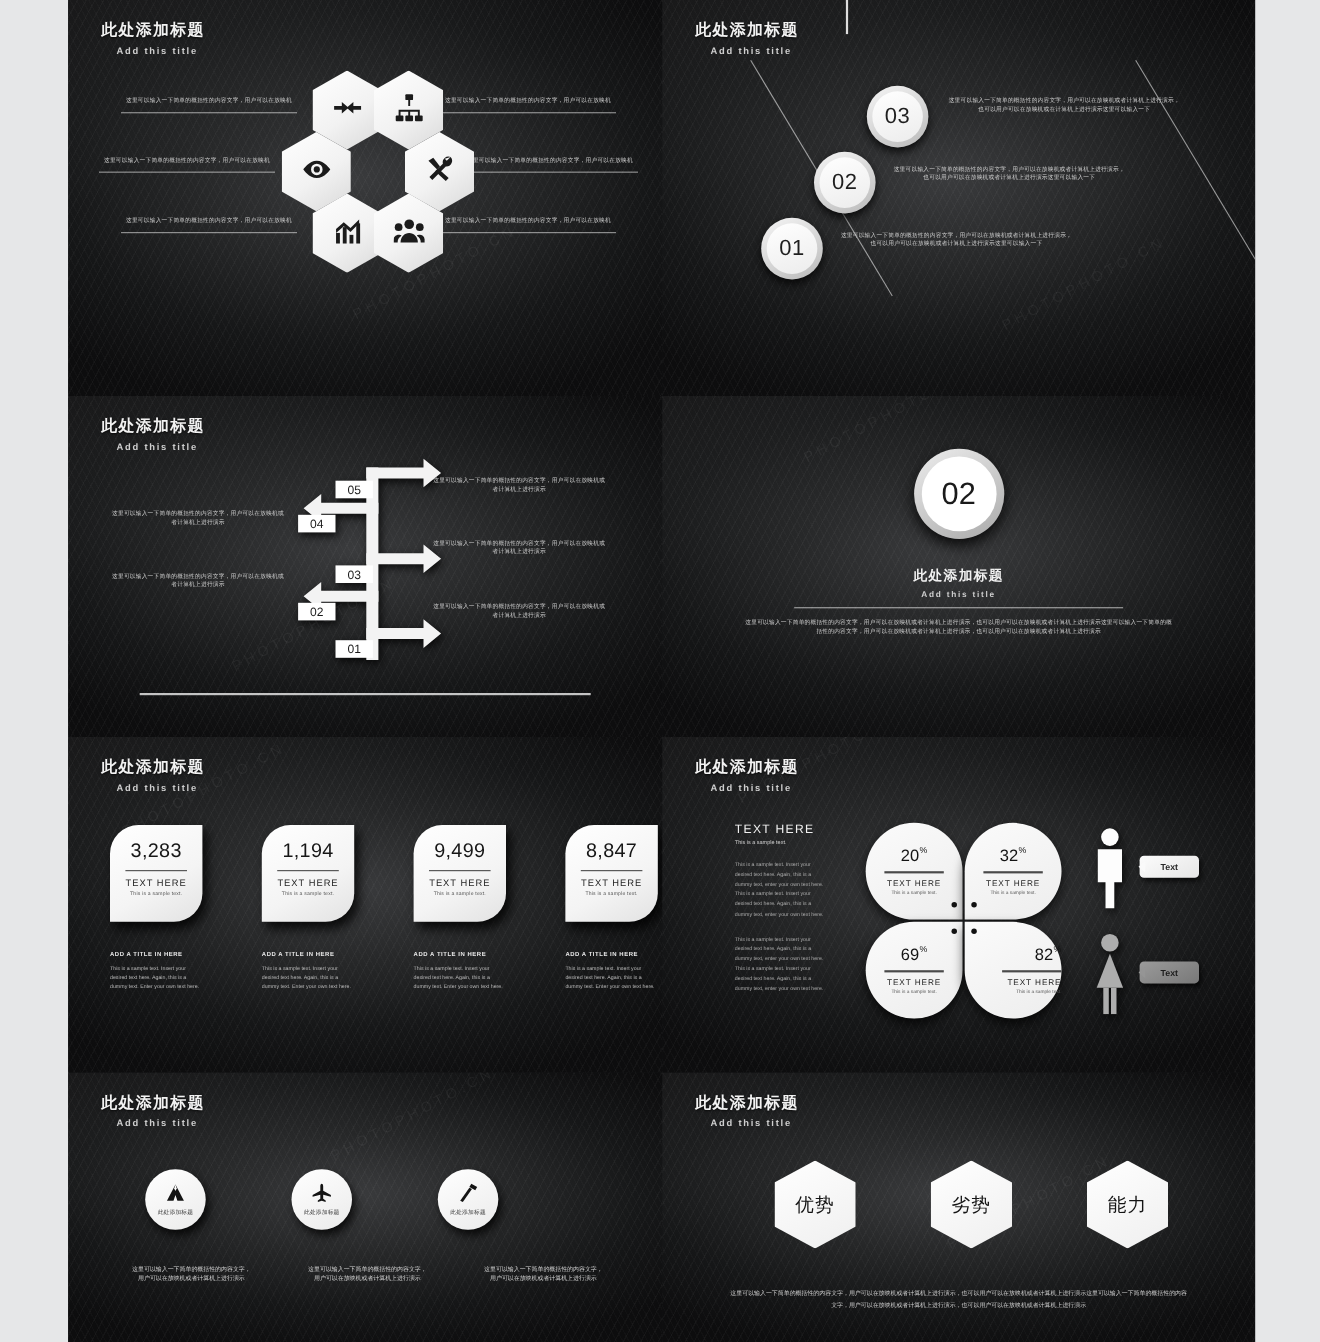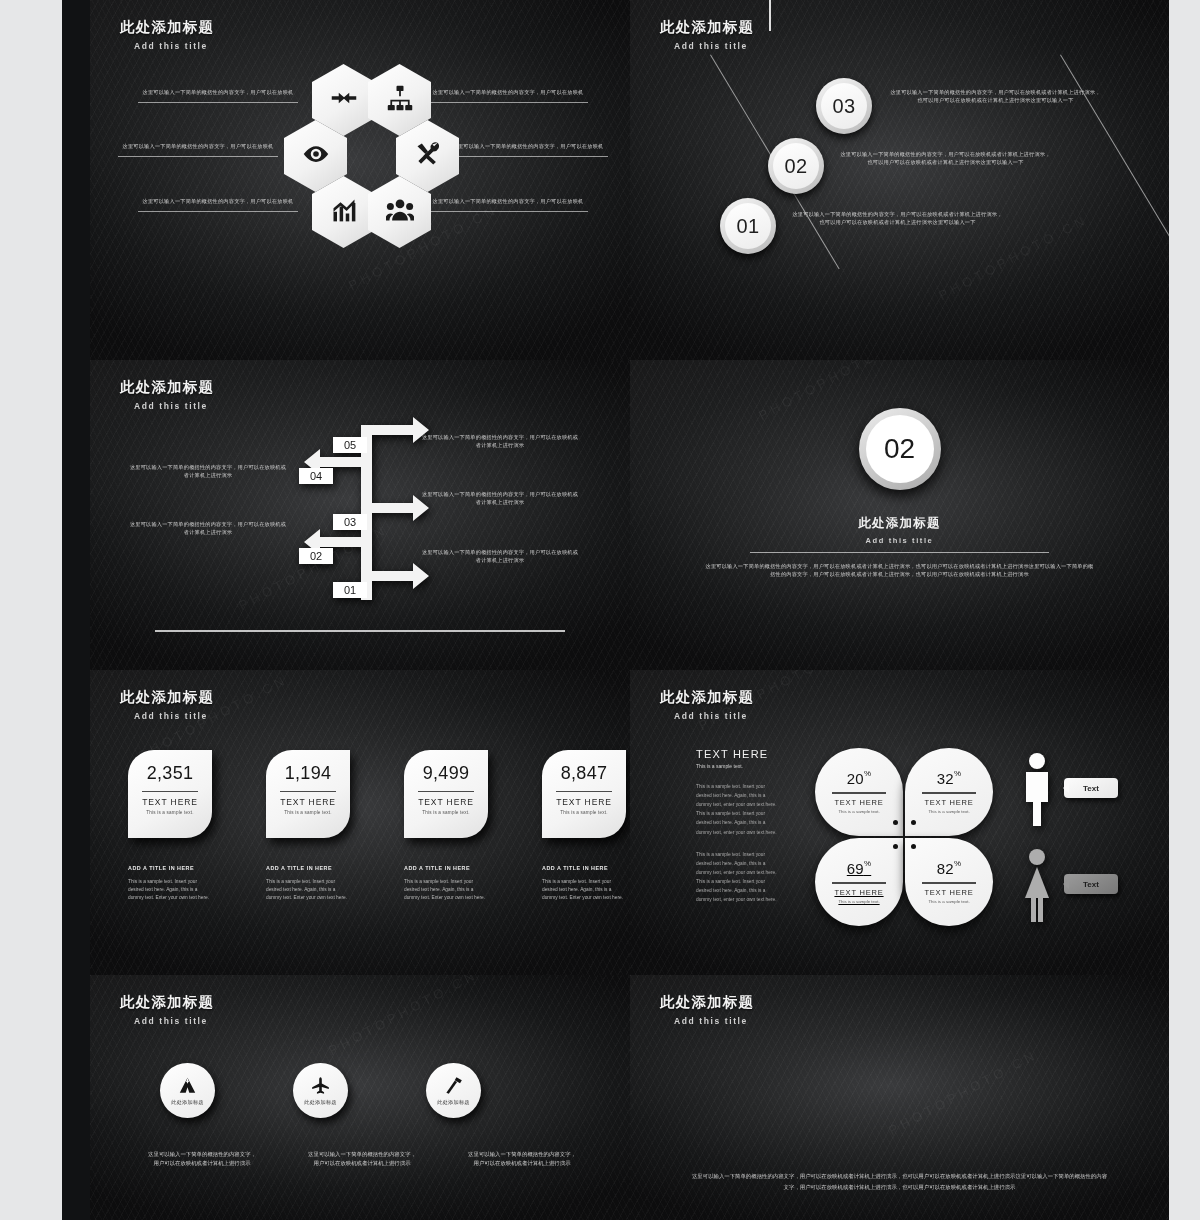--- a/index.html
+++ b/index.html
@@ -8,21 +8,20 @@
     width:1200px; height:1220px;
     font-family:"Liberation Sans","DejaVu Sans",sans-serif;
     position:relative; overflow:hidden;
   }
   .deck {
     position:absolute; left:62px; top:0; width:1079px; height:1220px;
     background:#111214;
     display:grid;
     grid-template-columns:540px 539px;
     grid-template-rows:360px 310px 305px 245px;
-    padding-left:28px;
   }
   .slide {
     position:relative; overflow:hidden;
     background:
       repeating-linear-gradient(118deg, rgba(255,255,255,.030) 0px, rgba(255,255,255,.030) 1px, rgba(0,0,0,0) 1px, rgba(0,0,0,0) 7px),
       repeating-linear-gradient(62deg, rgba(255,255,255,.018) 0px, rgba(255,255,255,.018) 1px, rgba(0,0,0,0) 1px, rgba(0,0,0,0) 5px),
       radial-gradient(ellipse 70% 60% at 48% 45%, #3a3b3d 0%, #262728 38%, #161718 70%, #0d0d0e 100%);
   }
   .slide.r1 { background-position:0 0; }
   .slide::after{
@@ -124,22 +123,22 @@
   
   .petalgrid { position:absolute; left:185px; top:78px; width:178px; height:178px; z-index:4;}
   .petal {
     position:absolute; width:88px; height:88px;
     background:linear-gradient(150deg,#fbfbfb,#ededed);
     box-shadow:0 5px 11px rgba(0,0,0,.75);
     display:flex; flex-direction:column; align-items:center; justify-content:center;
   }
   .pa{left:0;  top:0;  border-radius:50% 50% 0 50%;}
   .pb{left:90px;top:0;  border-radius:50% 50% 50% 0;}
-  .pc{left:0;  top:90px;border-radius:50% 0 50% 50%;text-decoration:underline;}
-  .pd{left:90px;top:90px;border-radius:0 50% 50% 50%;}
+  .pc{left:0;  top:90px;border-radius:50% 0 50% 50%;}
+  .pd{left:90px;top:90px;border-radius:0 50% 50% 50%;align-items:flex-end;}
   .petal .pct { font-size:15px; color:#141414; letter-spacing:.2px;}
   .petal .pct sup{ font-size:8px; top:-.35em; position:relative;}
   .petal .rule { width:54px; height:1.1px; background:#4a4a4a; margin:5px 0 4px;}
   .petal .th { font-size:7.5px; color:#262626; letter-spacing:.8px;}
   .petal .sub { font-size:4.4px; color:#5a5a5a; margin-top:2px;}
   .dot { position:absolute; width:5px; height:5px; border-radius:50%; background:#121212; z-index:6;}
   .s6left { position:absolute; left:66px; top:78px; width:86px; z-index:4;}
   .s6left .th { font-size:11px; color:#f0f0f0; letter-spacing:1.2px;}
   .s6left .sub { font-size:5px; color:#d0d0d0; margin-top:3px;}
   .s6left p { font-size:4.8px; line-height:1.9; color:#a9a9a9; margin-top:13px;}
@@ -380,21 +379,21 @@
   </div>
 
   <div class="slide">
     <div class="hd">
       <div class="cn">此处添加标题</div>
       <div class="en">Add this title</div>
     </div>
 
     <div class="cardrow">
       <div class="leafcard">
-        <div class="num">2,351</div>
+        <div class="num">3,283</div>
         <div class="rule"></div>
         <div class="th">TEXT HERE</div>
         <div class="sub">This is a sample text.</div>
       </div>
       <div class="leafcard">
         <div class="num">1,194</div>
         <div class="rule"></div>
         <div class="th">TEXT HERE</div>
         <div class="sub">This is a sample text.</div>
       </div>
@@ -537,19 +536,24 @@
       <div>这里可以输入一下简单的概括性的内容文字，用户可以在放映机或者计算机上进行演示</div>
     </div>
     <div class="wm2" style="left:230px; top:30px;">PHOTOPHOTO.CN</div>
   </div>
 
   <div class="slide">
     <div class="hd">
       <div class="cn">此处添加标题</div>
       <div class="en">Add this title</div>
     </div>
+    <div class="hexrow">
+      <div class="bighex">优势</div>
+      <div class="bighex">劣势</div>
+      <div class="bighex">能力</div>
+    </div>
     <div class="s8body">这里可以输入一下简单的概括性的内容文字，用户可以在放映机或者计算机上进行演示，也可以用户可以在放映机或者计算机上进行演示这里可以输入一下简单的概括性的内容文字，用户可以在放映机或者计算机上进行演示，也可以用户可以在放映机或者计算机上进行演示</div>
     <div class="wm2" style="left:250px; top:110px;">PHOTOPHOTO.CN</div>
   </div>
 
 </div>
 
 <div class="topnick"></div>
 
 </body></html>

